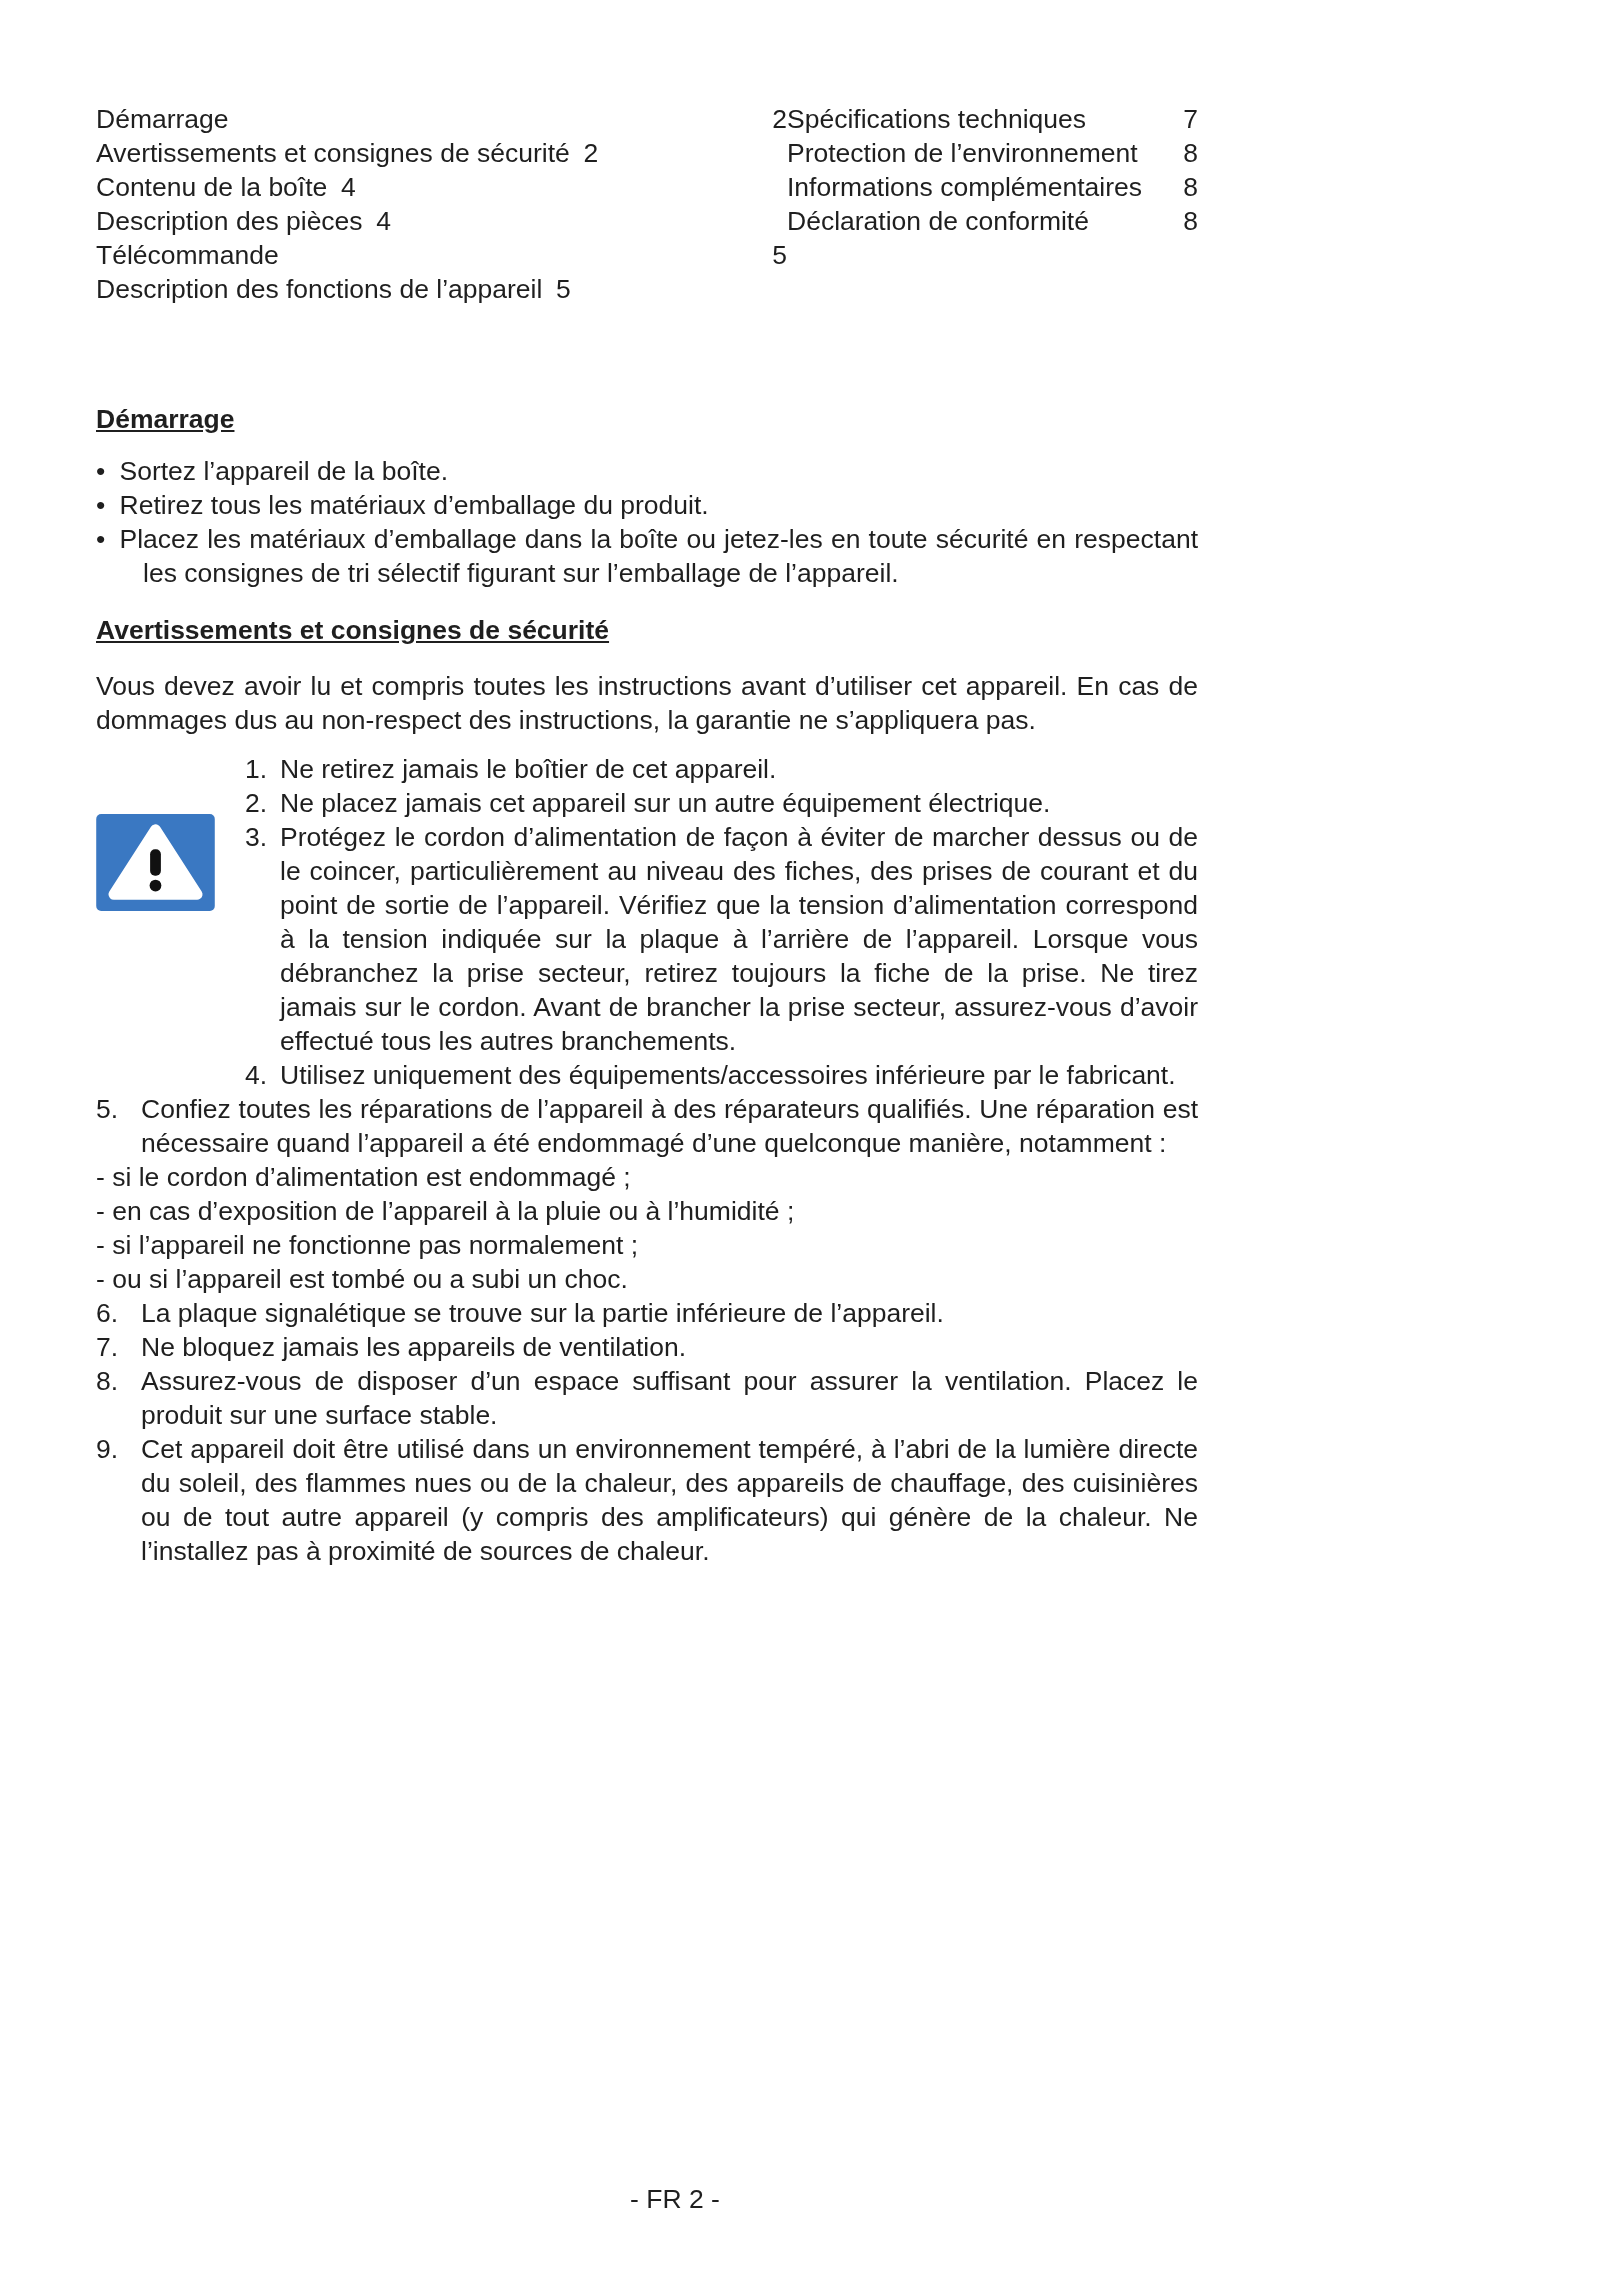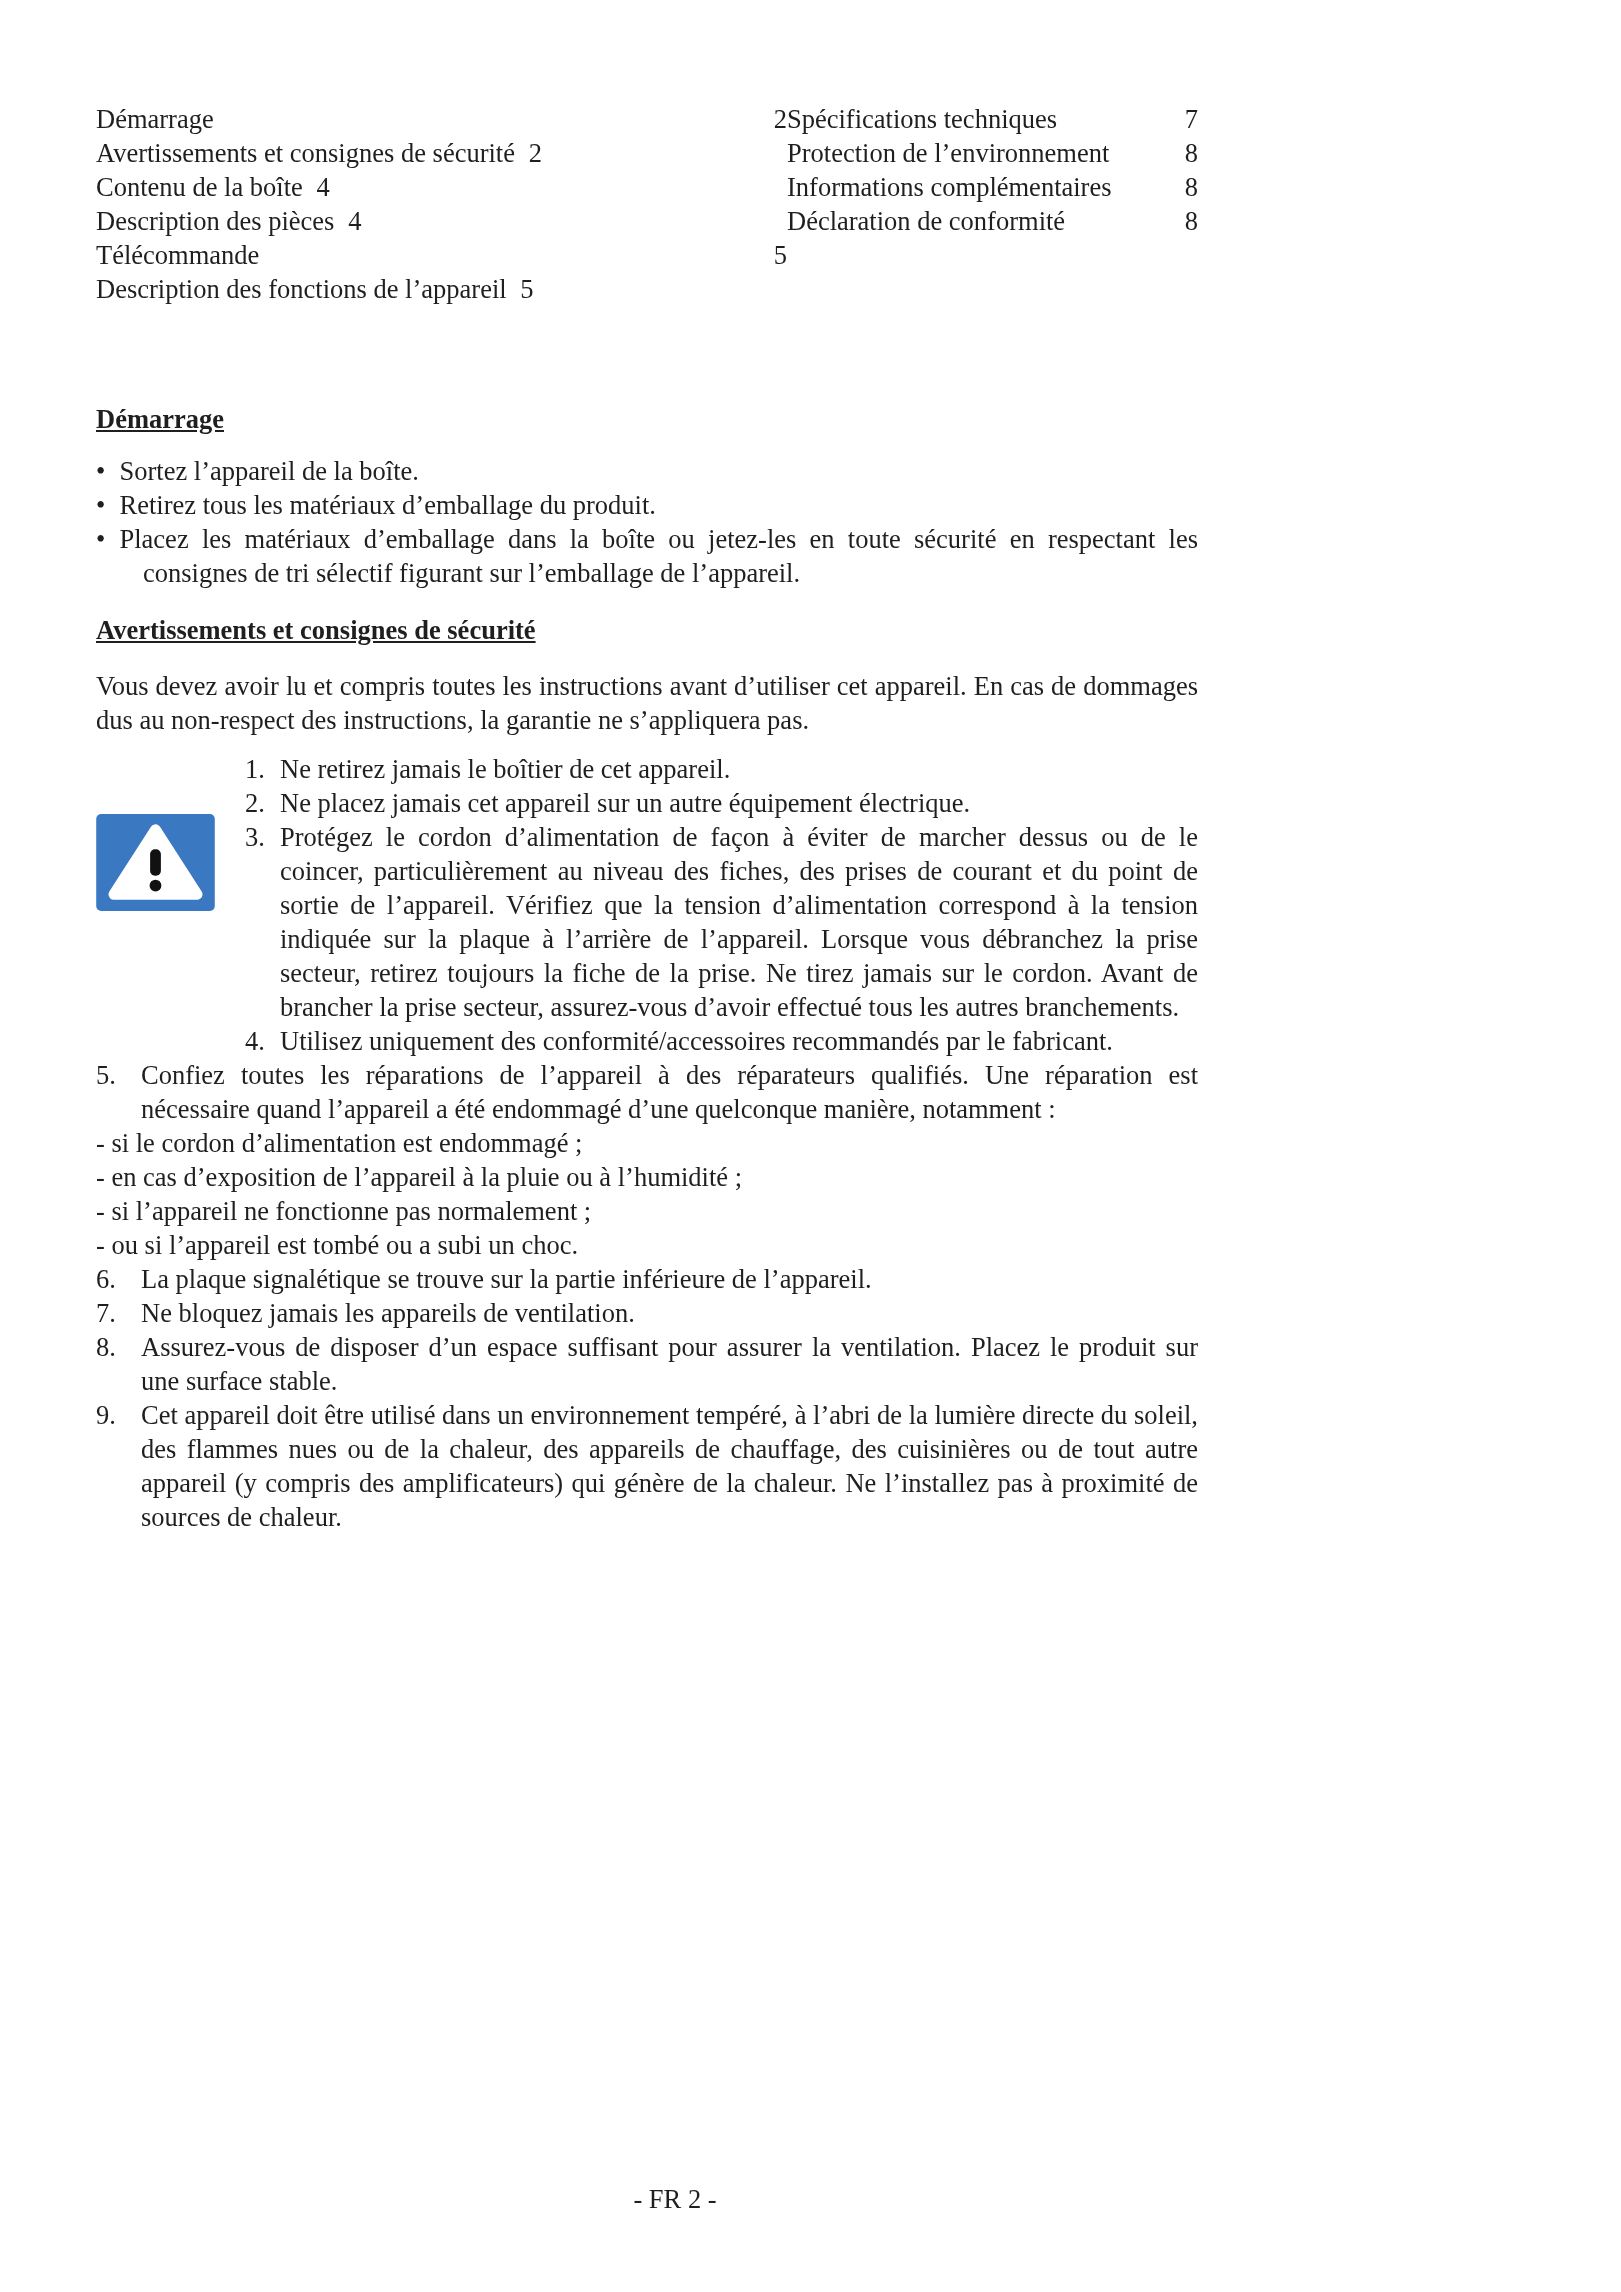--- a/index.html
+++ b/index.html
@@ -2,21 +2,21 @@
 <html><head>
 <meta charset="utf-8">
 <style>
   html, body { margin: 0; padding: 0; background: #ffffff; }
   .page {
     position: relative;
     width: 1337px;
     height: 2293px;
     background: #ffffff;
     color: #1f1f1f;
-    font-family: Liberation Serif, serif;
+    font-family: Liberation Sans, sans-serif;
     font-size: 26.5px;
     line-height: 34px;
     box-sizing: border-box;
     padding: 102px 139px 0 96px;
     overflow: hidden;
   }
 
   
   .toc { display: flex; }
   .toc-col-left  { width: 691px; flex: none; display: flex; flex-direction: column; }
@@ -165,21 +165,21 @@
       <div class="num-item">
         <span class="num">2.</span>
         <div class="num-text">Ne placez jamais cet appareil sur un autre équipement électrique.</div>
       </div>
       <div class="num-item">
         <span class="num">3.</span>
         <div class="num-text">Protégez le cordon d’alimentation de façon à éviter de marcher dessus ou de le coincer, particulièrement au niveau des fiches, des prises de courant et du point de sortie de l’appareil. Vérifiez que la tension d’alimentation correspond à la tension indiquée sur la plaque à l’arrière de l’appareil. Lorsque vous débranchez la prise secteur, retirez toujours la fiche de la prise. Ne tirez jamais sur le cordon. Avant de brancher la prise secteur, assurez-vous d’avoir effectué tous les autres branchements.</div>
       </div>
       <div class="num-item">
         <span class="num">4.</span>
-        <div class="num-text">Utilisez uniquement des conformité/accessoires recommandés par le fabricant.</div>
+        <div class="num-text">Utilisez uniquement des équipements/accessoires inférieure par le fabricant.</div>
       </div>
     </div>
 
     <div class="full-items">
       <div class="num-item">
         <span class="num">5.</span>
         <div class="num-text">Confiez toutes les réparations de l’appareil à des réparateurs qualifiés. Une réparation est nécessaire quand l’appareil a été endommagé d’une quelconque manière, notamment :</div>
       </div>
 
       <div class="dash-item">- si le cordon d’alimentation est endommagé ;</div>

